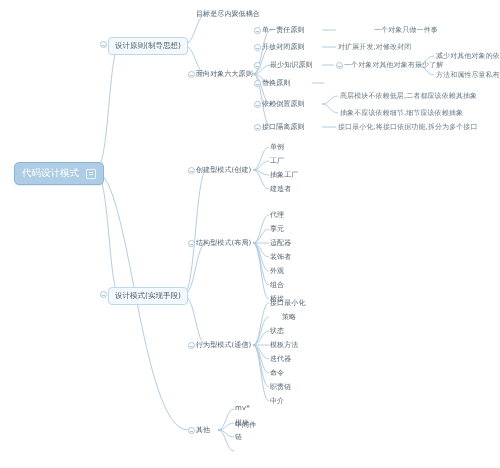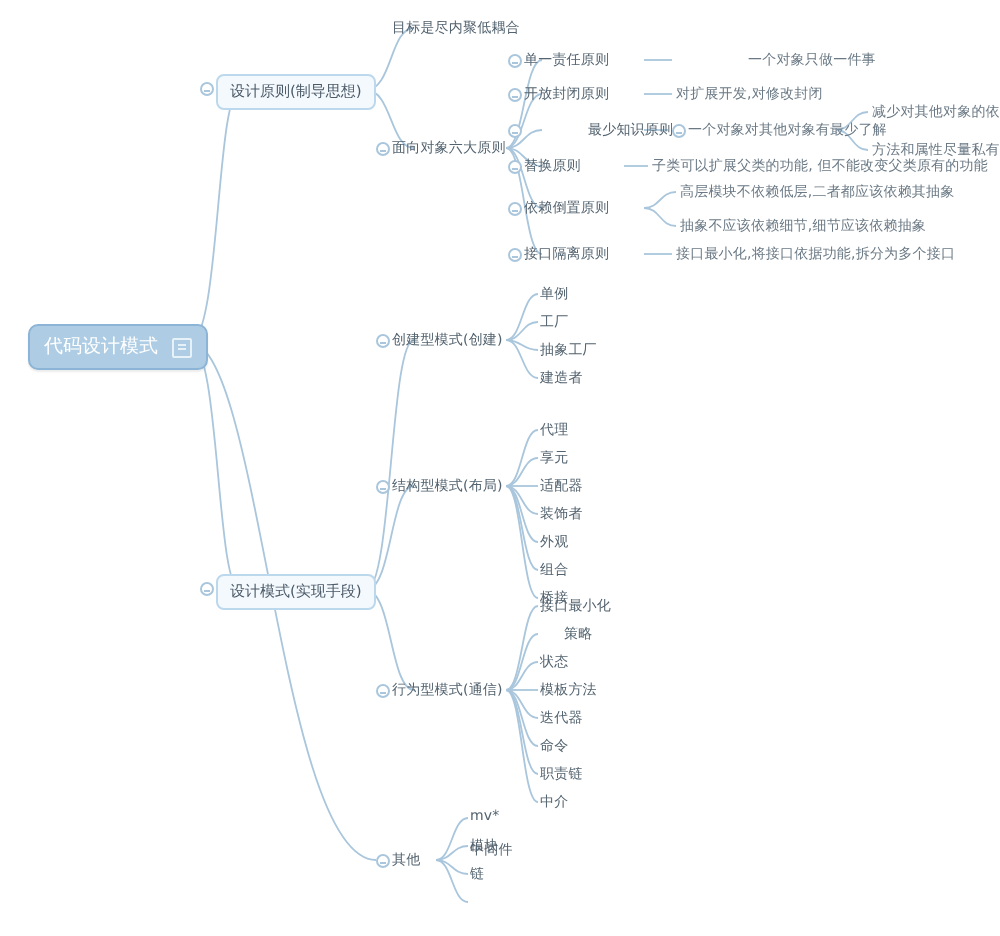--- a/index.html
+++ b/index.html
@@ -150,30 +150,29 @@
   <span class="toggle" style="left:188px;top:71px;"></span>
 
   <div class="node leaf" style="left:262px;top:25px;">单一责任原则</div>
   <span class="toggle" style="left:254px;top:27px;"></span>
   <div class="node leaf dim" style="left:338px;top:25px;margin-left:36px;">一个对象只做一件事</div>
 
   <div class="node leaf" style="left:262px;top:42px;">开放封闭原则</div>
   <span class="toggle" style="left:254px;top:44px;"></span>
   <div class="node leaf dim" style="left:338px;top:42px;">对扩展开发,对修改封闭</div>
 
-  <div class="node leaf" style="left:274px;top:60px;margin-left:20px;">最少知识原则</div>
+  <div class="node leaf" style="left:250px;top:60px;margin-left:20px;">最少知识原则</div>
   <span class="toggle" style="left:254px;top:62px;"></span>
   <div class="node leaf dim" style="left:344px;top:60px;">一个对象对其他对象有最少了解</div>
   <span class="toggle" style="left:336px;top:62px;"></span>
   <div class="node leaf dim" style="left:436px;top:51px;">减少对其他对象的依赖</div>
   <div class="node leaf dim" style="left:436px;top:70px;">方法和属性尽量私有化</div>
 
   <div class="node leaf" style="left:262px;top:78px;">替换原则</div>
   <span class="toggle" style="left:254px;top:80px;"></span>
-  <div class="node leaf dim" style="left:326px;top:78px;">子类可以扩展父类的功能, 但不能改变父类原有的功能</div>
 
   <div class="node leaf" style="left:262px;top:99px;">依赖倒置原则</div>
   <span class="toggle" style="left:254px;top:101px;"></span>
   <div class="node leaf dim" style="left:340px;top:91px;">高层模块不依赖低层,二者都应该依赖其抽象</div>
   <div class="node leaf dim" style="left:340px;top:108px;">抽象不应该依赖细节,细节应该依赖抽象</div>
 
   <div class="node leaf" style="left:262px;top:122px;">接口隔离原则</div>
   <span class="toggle" style="left:254px;top:124px;"></span>
   <div class="node boxed" style="left:108px;top:287px;">设计模式(实现手段)</div>
 

